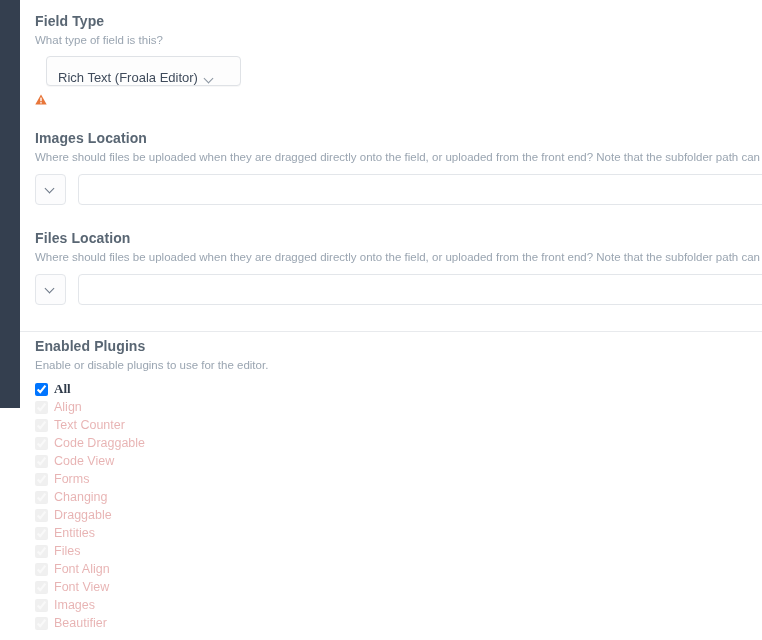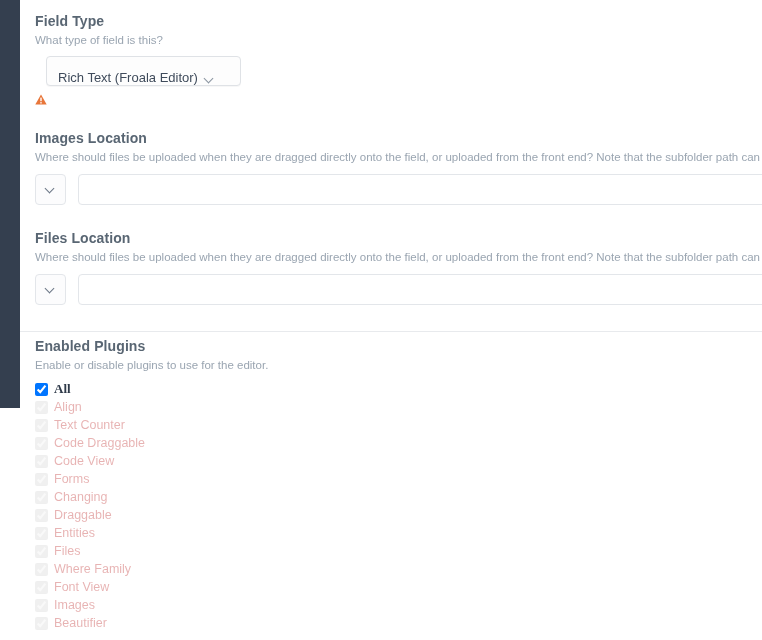--- a/index.html
+++ b/index.html
@@ -290,21 +290,21 @@
           <li class="plugin-item is-disabled">
             <input type="checkbox" disabled="" checked="" style="">
             <span class="plugin-label">Entities</span>
           </li>
           <li class="plugin-item is-disabled">
             <input type="checkbox" disabled="" checked="" style="">
             <span class="plugin-label">Files</span>
           </li>
           <li class="plugin-item is-disabled">
             <input type="checkbox" disabled="" checked="" style="">
-            <span class="plugin-label">Where Family</span>
+            <span class="plugin-label">Font Align</span>
           </li>
           <li class="plugin-item is-disabled">
             <input type="checkbox" disabled="" checked="" style="">
             <span class="plugin-label">Font View</span>
           </li>
           <li class="plugin-item is-disabled">
             <input type="checkbox" disabled="" checked="" style="">
             <span class="plugin-label">Images</span>
           </li>
           <li class="plugin-item is-disabled">

